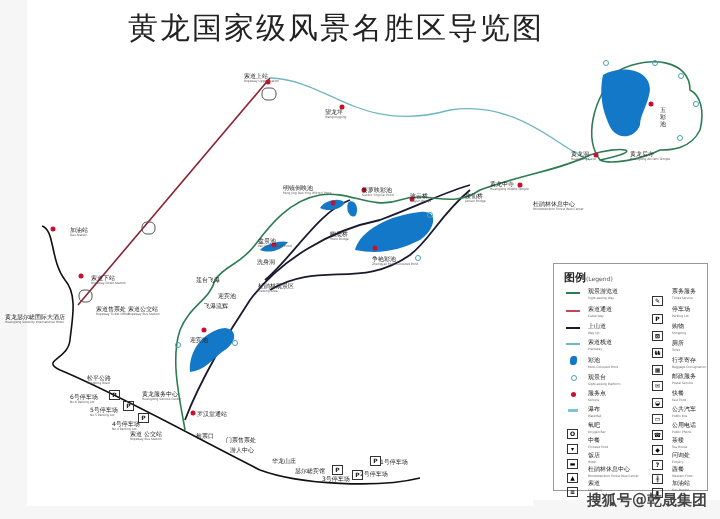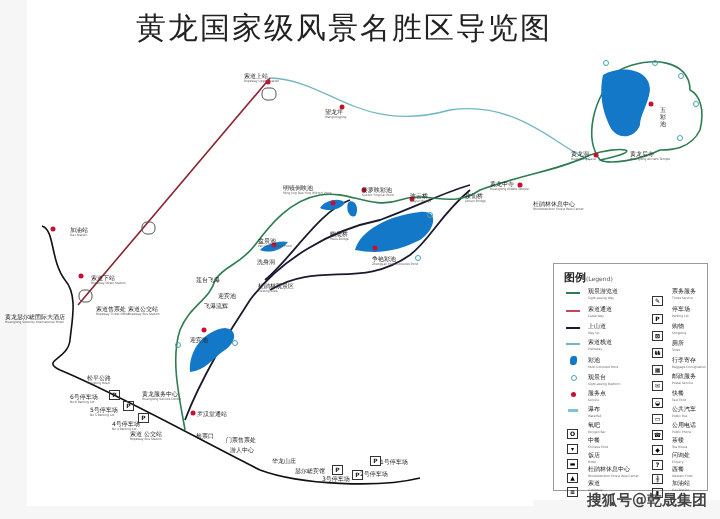--- a/index.html
+++ b/index.html
@@ -1,19 +1,19 @@
 <!DOCTYPE html>
 <html><head>
 <meta charset="utf-8">
 <style>
   html,body{margin:0;padding:0;background:#f6f6f6;}
   body{width:720px;height:519px;position:relative;overflow:hidden;font-family:"DejaVu Sans",sans-serif;}
   .sheet{position:absolute;left:27px;top:0;width:506px;height:506px;background:#fff;}
   .sheet-right{position:absolute;left:533px;top:0;width:187px;height:500px;background:#fff;}
-  .title{position:absolute;left:128px;top:8px;font-size:30px;letter-spacing:2px;color:#222;font-family:"DejaVu Sans",sans-serif;white-space:nowrap;margin-left:8px;}
+  .title{position:absolute;left:128px;top:8px;font-size:30px;letter-spacing:2px;color:#222;font-family:"DejaVu Sans",sans-serif;white-space:nowrap;}
   svg.map{position:absolute;left:0;top:0;}
   .lbl{position:absolute;font-size:6px;color:#222;white-space:nowrap;line-height:7px;}
   .lbl .en{display:block;font-size:3px;color:#555;line-height:4px;}
   .legend{position:absolute;left:553px;top:263px;width:155px;height:228px;border:1px solid #999;background:#fff;box-sizing:border-box;}
   .legend-title{position:absolute;left:10px;top:6px;font-size:11px;font-weight:bold;color:#222;}
   .legend-title small{font-size:6px;font-weight:normal;color:#555;}
   .lg-row{position:absolute;font-size:6px;color:#222;white-space:nowrap;}
   .lg-row .en{display:block;font-size:3px;color:#666;}
   .lg-sym{position:absolute;}
   .box{display:inline-block;width:9px;height:8px;border:1px solid #333;font-size:6px;line-height:8px;text-align:center;font-weight:bold;}

